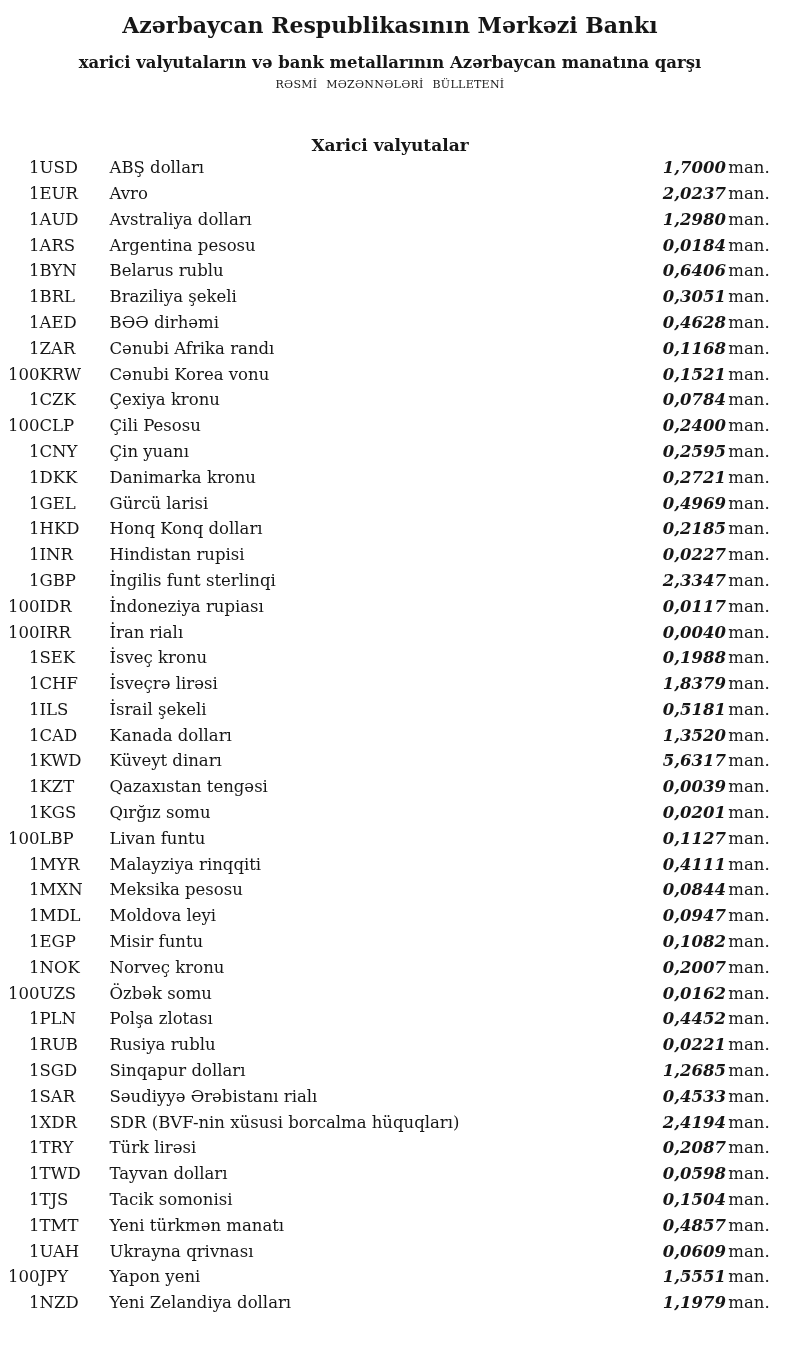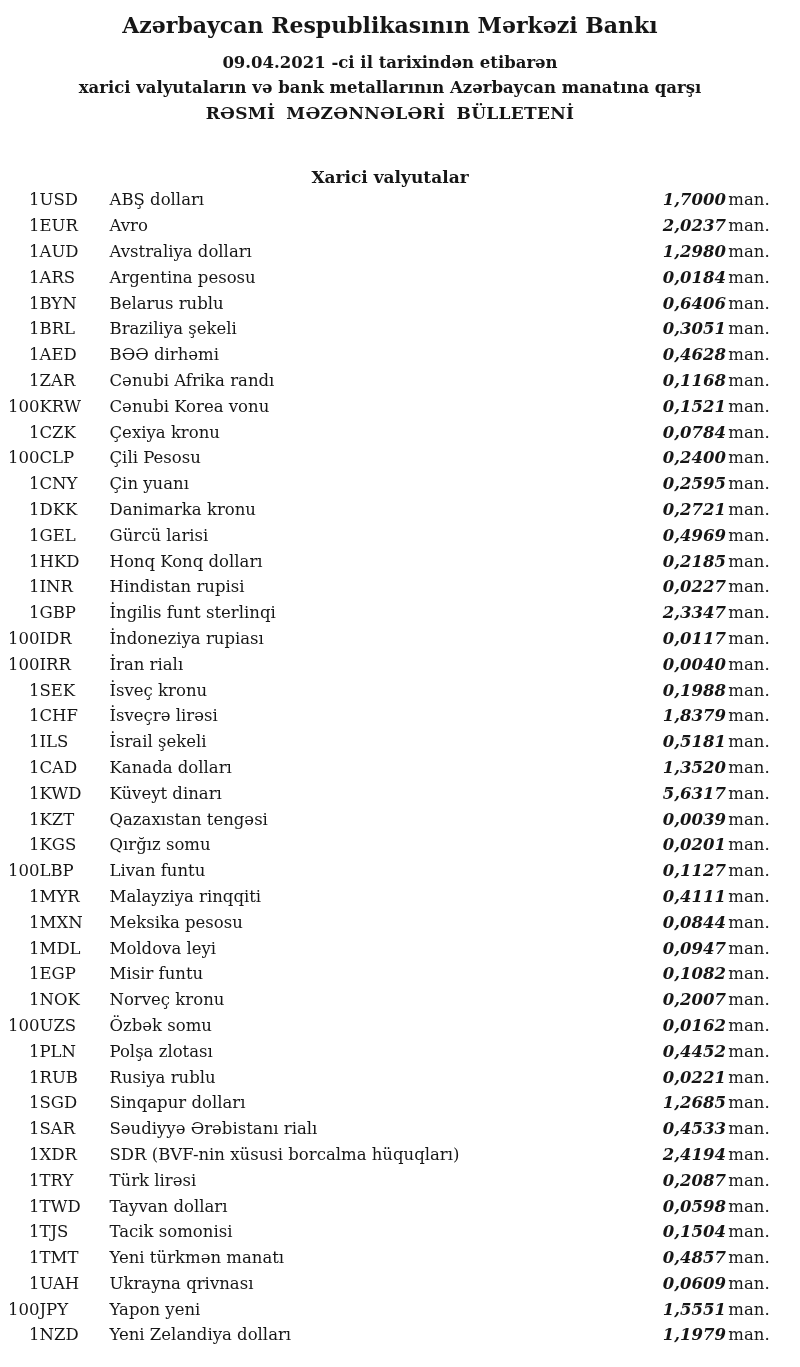--- a/index.html
+++ b/index.html
@@ -24,22 +24,22 @@
     margin: 2px 0 12px 0;
     line-height: 1.25;
   }
   .hline {
     font-size: 16.5px;
     font-weight: bold;
     margin: 3px 0;
     line-height: 1.35;
   }
   .bulletin {
-    font-size: 17px;
-    font-weight: bold;
+    font-size: 11px;
+    font-weight: normal;
     margin: 4px 0;
     word-spacing: 5px;
     letter-spacing: 0.3px;
   }
   .section-title {
     text-align: center;
     font-weight: bold;
     font-size: 17px;
     margin-top: 44px;
     margin-bottom: 0;
@@ -61,21 +61,20 @@
   td.rate { width: 118px; text-align: right; font-weight: bold; font-style: italic; }
   td.unit { width: 46px;  text-align: center; padding-left: 13px; }
 </style>
 </head>
 <body>
 
 <div class="page">
 
   <div class="header">
     <div class="title">Azərbaycan Respublikasının Mərkəzi Bankı</div>
-    <div class="hline">09.04.2021 -ci il tarixindən etibarən</div>
     <div class="hline">xarici valyutaların və bank metallarının Azərbaycan manatına qarşı</div>
     <div class="bulletin">RƏSMİ MƏZƏNNƏLƏRİ BÜLLETENİ</div>
   </div>
 
   <div class="section-title">Xarici valyutalar</div>
 
   <table class="rates">
     <tbody id="rates-body">
         <tr>
           <td class="qty">1</td>

